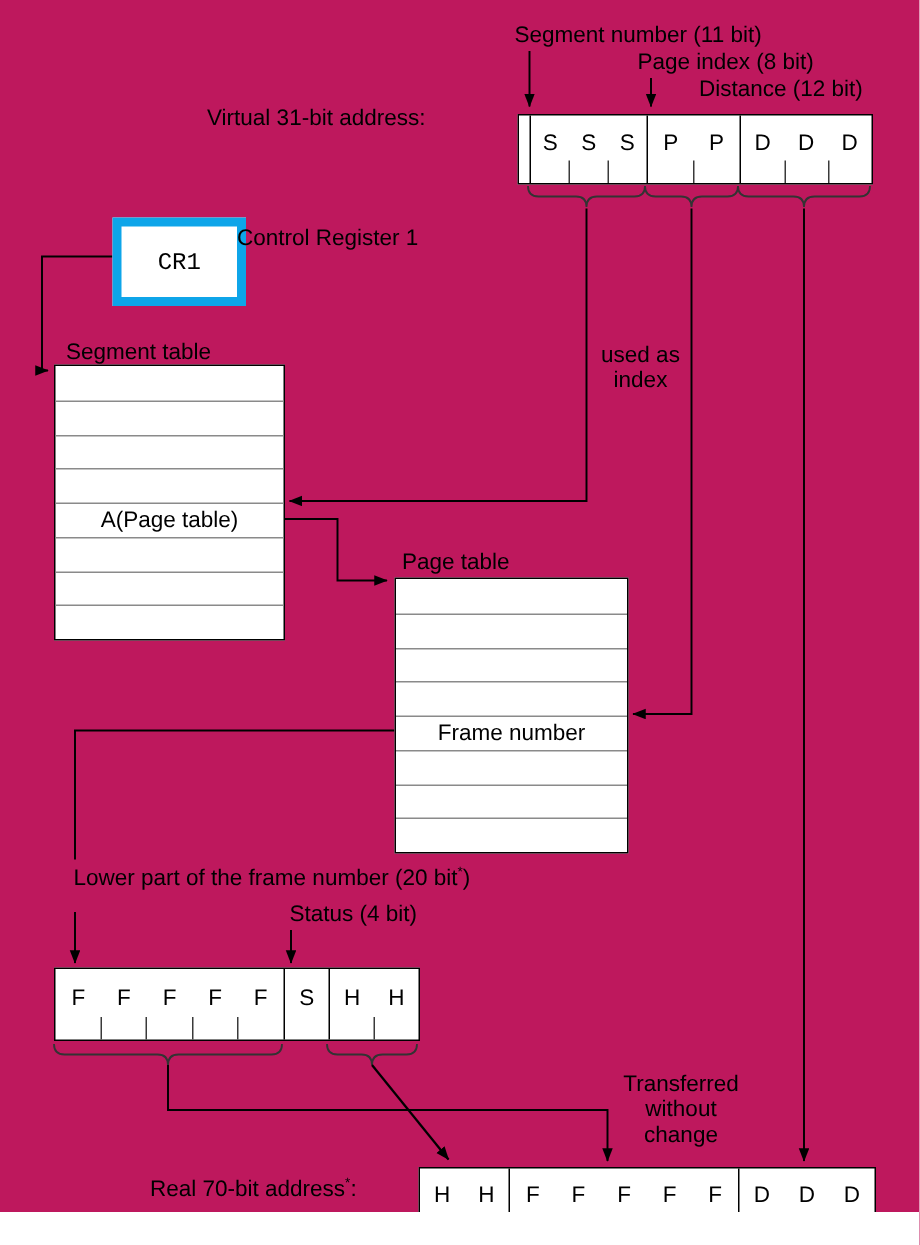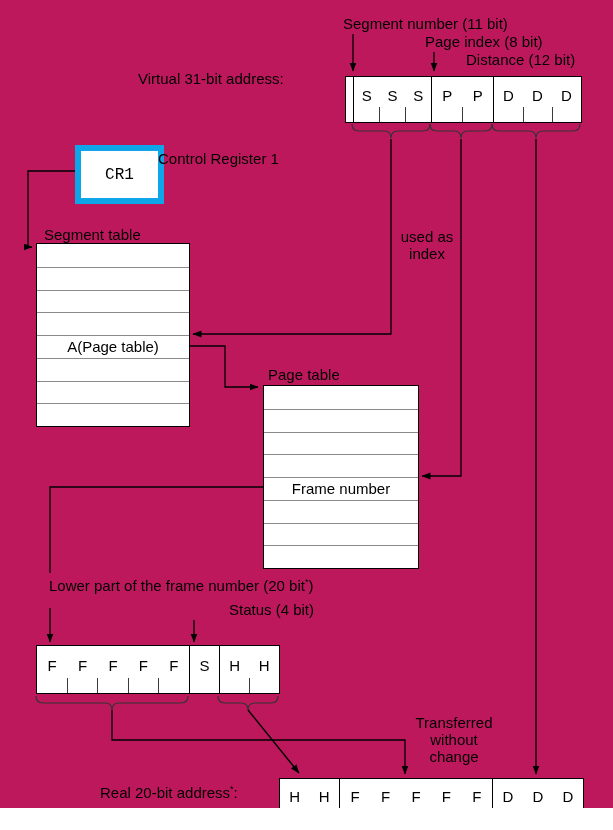--- a/index.html
+++ b/index.html
@@ -120,21 +120,21 @@
     <div class="trow"></div>
     <div class="trow">Frame number</div>
     <div class="trow"></div>
     <div class="trow"></div>
     <div class="trow"></div>
   </div>
 
   <div class="lbl" style="left:38px;top:577px;margin-left:11px;">
     <span>Lower part of the frame number (20 bit</span><sup>*</sup><span>)</span>
   </div>
-  <div class="lbl" style="left:193px;top:601px;margin-left:36px;">Status (4 bit)</div>
+  <div class="lbl" style="left:193px;top:601px;">Status (4 bit)</div>
 
   <div class="reg" style="left:36px;top:645px;width:242px;height:47px;">
     <div class="sec" style="width:152px;">
       <div class="cell">F</div>
       <div class="cell">F</div>
       <div class="cell">F</div>
       <div class="cell">F</div>
       <div class="cell">F</div>
     </div>
     <div class="sec" style="width:30px;">
@@ -146,21 +146,21 @@
     </div>
   </div>
 
   <div class="lbl center" style="left:410px;top:714px;width:88px;">
     <div>Transferred</div>
     <div>without</div>
     <div>change</div>
   </div>
 
   <div class="lbl" style="left:100px;top:784px;">
-    <span>Real 20-bit address</span><sup>*</sup><span>:</span>
+    <span>Real 70-bit address</span><sup>*</sup><span>:</span>
   </div>
   <div class="reg" style="left:279px;top:778px;width:303px;height:44px;">
     <div class="sec" style="width:59px;">
       <div class="cell">H</div>
       <div class="cell">H</div>
     </div>
     <div class="sec" style="width:153px;">
       <div class="cell">F</div>
       <div class="cell">F</div>
       <div class="cell">F</div>

